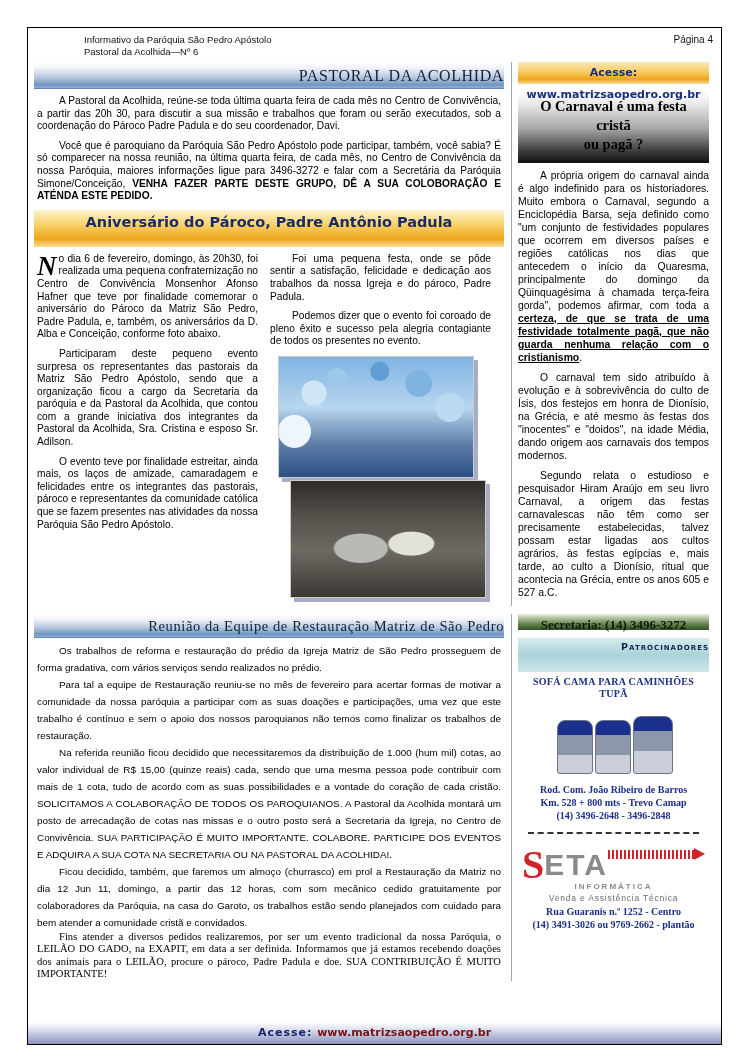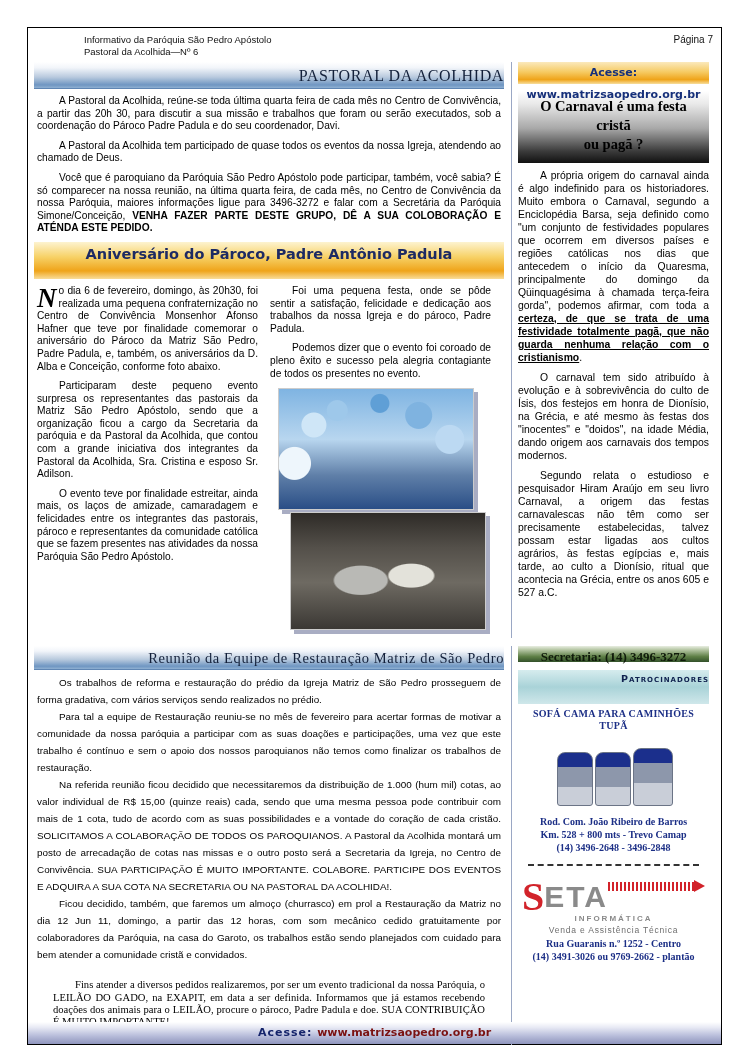--- a/index.html
+++ b/index.html
@@ -124,21 +124,21 @@
   }
 
   
   .bottom-wrap { display:flex; padding:0 6px; gap:7px; margin-top:8px; }
   .bottom-main { width:470px; }
   .bottom-side { width:198px; border-left:1px solid #9aa7c4; padding-left:6px; }
   .bottom-main .p { font-size:9.9px; line-height:17px; margin-bottom:0; }
   .serif-p {
     font-family:"Liberation Serif", serif;
     font-size:10.6px; line-height:12.4px; text-align:justify;
-    text-indent:22px; margin:16px;
+    text-indent:22px; margin:0;
   }
 
   .secretaria {
     height:16px; line-height:22px; text-align:center;
     background:linear-gradient(to bottom,#e8eee2 0%,#b9c9a8 22%,#5e7f46 66%,#33512a 100%);
     font-family:"Liberation Serif", serif;
     font-weight:bold; font-size:13px; color:#0f1a0a;
   }
   .patro {
     margin-top:8px; height:34px; line-height:18px; text-align:right;
@@ -212,32 +212,31 @@
 </head>
 <body>
 
 <div class="page">
 
   <div class="masthead">
     <div class="left">
       <div>Informativo da Paróquia São Pedro Apóstolo</div>
       <div>Pastoral da Acolhida—Nº 6</div>
     </div>
-    <div class="right">Página 7</div>
+    <div class="right">Página 4</div>
   </div>
 
   <div class="body-wrap">
 
     <div class="col-main">
 
       <div class="banner-blue">PASTORAL DA ACOLHIDA</div>
 
       <div class="intro-block">
         <p class="p">A Pastoral da Acolhida, reúne-se toda última quarta feira de cada mês no Centro de Convivência, a partir das 20h 30, para discutir a sua missão e trabalhos que foram ou serão executados, sob a coordenação do Pároco Padre Padula e do seu coordenador, Davi.</p>
-        <p class="p">A Pastoral da Acolhida tem participado de quase todos os eventos da nossa Igreja, atendendo ao chamado de Deus.</p>
         <p class="p"><span>Você que é paroquiano da Paróquia São Pedro Apóstolo pode participar, também, você sabia? É só comparecer na nossa reunião, na última quarta feira, de cada mês, no Centro de Convivência da nossa Paróquia, maiores informações ligue para 3496-3272 e falar com a Secretária da Paróquia Simone/Conceição, </span><b class="inline">VENHA FAZER PARTE DESTE GRUPO, DÊ A SUA COLOBORAÇÃO E ATÉNDA ESTE PEDIDO.</b></p>
       </div>
 
       <div class="banner-gold">Aniversário do Pároco, Padre Antônio Padula</div>
 
       <div class="two-col">
         <div class="c">
           <p class="p nind dropcap-para"><span class="dropcap">N</span><span>o dia 6 de fevereiro, domingo, às 20h30, foi realizada uma pequena confraternização no Centro de Convivência Monsenhor Afonso Hafner que teve por finalidade comemorar o aniversário do Pároco da Matriz São Pedro, Padre Padula, e, também, os aniversários da D. Alba e Conceição, conforme foto abaixo.</span></p>
           <p class="p">Participaram deste pequeno evento surpresa os representantes das pastorais da Matriz São Pedro Apóstolo, sendo que a organização ficou a cargo da Secretaria da paróquia e da Pastoral da Acolhida, que contou com a grande iniciativa dos integrantes da Pastoral da Acolhida, Sra. Cristina e esposo Sr. Adilson.</p>
           <p class="p">O evento teve por finalidade estreitar, ainda mais, os laços de amizade, camaradagem e felicidades entre os integrantes das pastorais, pároco e representantes da comunidade católica que se fazem presentes nas atividades da nossa Paróquia São Pedro Apóstolo.</p>

